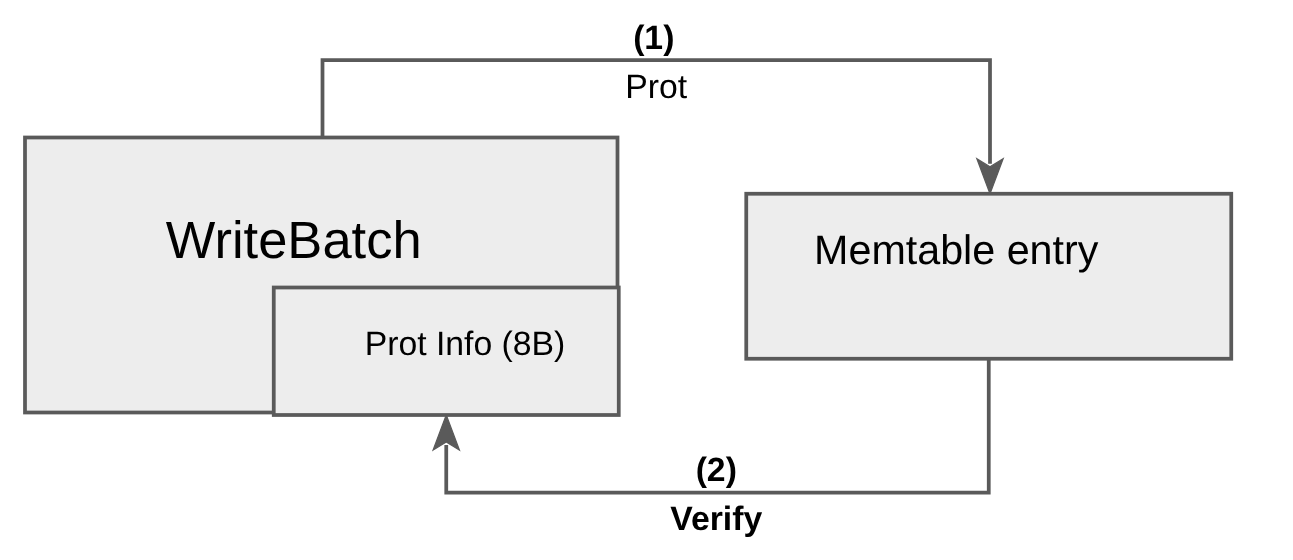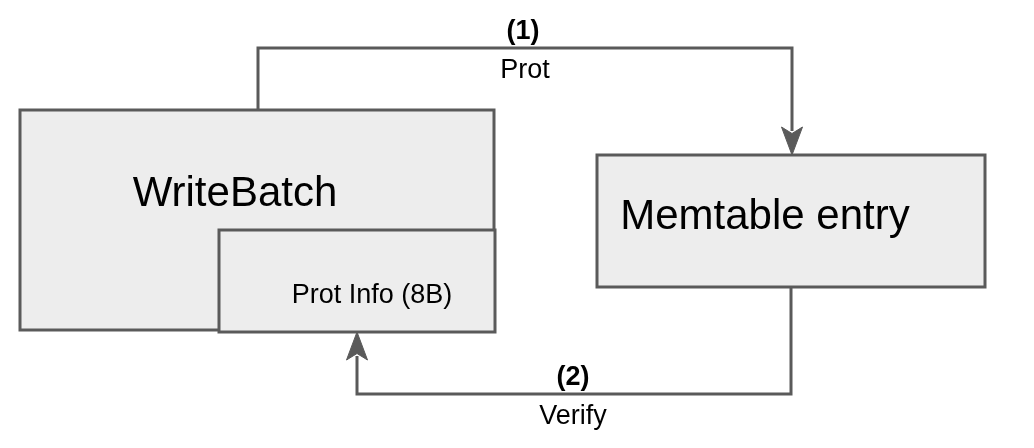--- a/index.html
+++ b/index.html
@@ -49,49 +49,50 @@
     font-size: 27px;
   }
   #label-writebatch {
     left: 20px;
     top: 171px;
     width: 430px;
     font-size: 42px;
   }
   #label-protinfo {
     left: 219px;
-    top: 281px;
+    top: 262px;
     width: 306px;
     font-size: 27px;
   }
   #label-memtable {
     left: 597px;
-    top: 194px;
+    top: 183px;
     width: 336px;
-    font-size: 42px;
+    font-size: 33px;
   }
   #label-copy-num {
     left: 423px;
     top: 17px;
     width: 200px;
   }
   #label-copy-text {
     left: 425px;
     top: 56px;
     width: 200px;
   }
   #label-verify-num {
     left: 473px;
     top: 363px;
     width: 200px;
   }
   #label-verify-text {
     left: 473px;
     top: 402px;
     width: 200px;
+    font-weight: bold;
   }
 </style>
 </head>
 <body>
 
 <div id="canvas">
 
   <svg id="diagram-svg" viewBox="0 0 1034 448" xmlns="http://www.w3.org/2000/svg">
 
     <g>

